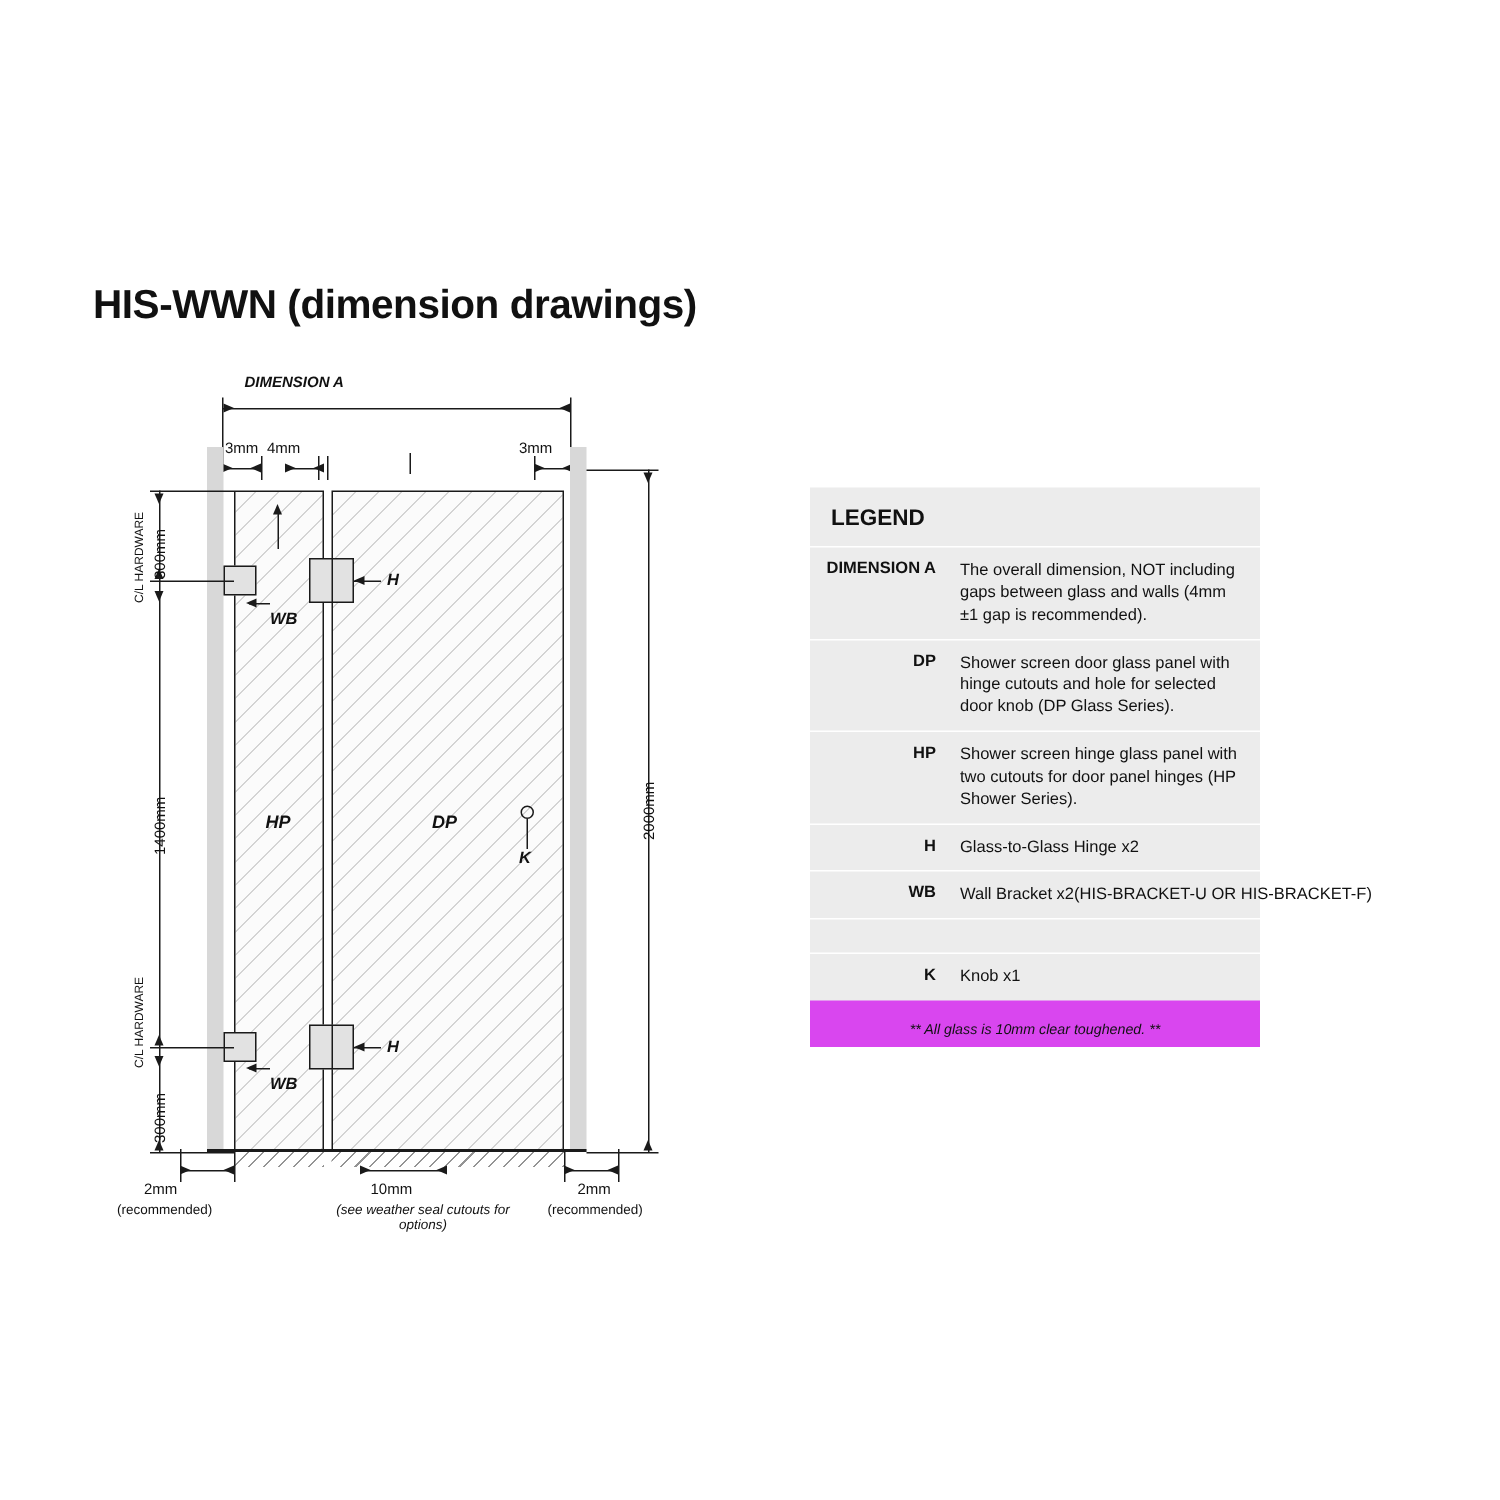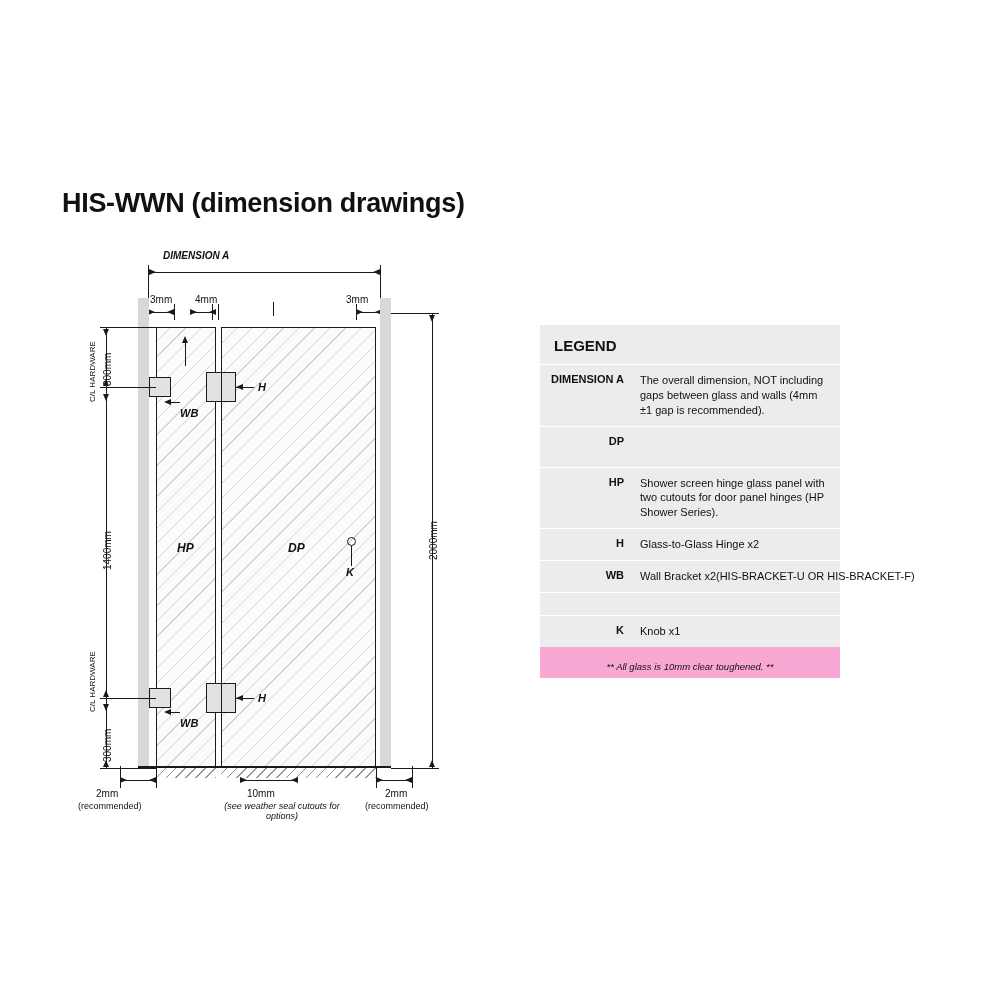--- a/index.html
+++ b/index.html
@@ -142,39 +142,39 @@
     white-space: nowrap;
   }
   .legend-row .desc.wrap { white-space: normal; }
   .legend-row.tall { min-height: 40px; }
   .legend-row.spacer { min-height: 22px; }
   .legend-note {
     font-size: 9.5px;
     font-style: italic;
     text-align: center;
     padding: 14px 6px 6px 6px;
-    background: #f9a8d4;
+    background: #d946ef;
   }
 </style>
 </head>
 <body>
 
 <div id="page-title">HIS-WWN (dimension drawings)</div>
 
 <div id="drawing">
 
   <div class="lbl it b" style="left:103px; top:0px;">DIMENSION A</div>
   <div class="ln h1" style="left:88px; top:22px; width:232px;"></div>
   <div class="ln v1" style="left:88px; top:15px; height:48px;"></div>
   <div class="ln v1" style="left:320px; top:15px; height:48px;"></div>
   <div class="arrowhead ar-r" style="left:89px; top:19px;"></div>
   <div class="arrowhead ar-l" style="left:313px; top:19px;"></div>
 
   <div class="lbl" style="left:90px; top:44px;">3mm</div>
-  <div class="lbl" style="left:135px; top:44px;">4mm</div>
+  <div class="lbl" style="left:118px; top:44px;">4mm</div>
   <div class="lbl" style="left:286px; top:44px;">3mm</div>
 
   <div class="ln h1" style="left:88px; top:62px; width:26px;"></div>
   <div class="arrowhead ar-r" style="left:88px; top:59px;"></div>
   <div class="arrowhead ar-l" style="left:107px; top:59px;"></div>
   <div class="ln v1" style="left:114px; top:54px; height:16px;"></div>
 
   <div class="ln h1" style="left:130px; top:62px; width:26px;"></div>
   <div class="arrowhead ar-r" style="left:130px; top:59px;"></div>
   <div class="arrowhead ar-l" style="left:149px; top:59px;"></div>
@@ -283,20 +283,21 @@
 <div id="legend">
   <div class="legend-title">LEGEND</div>
 
   <div class="legend-row tall">
     <div class="key">DIMENSION A</div>
     <div class="desc wrap">The overall dimension, NOT including gaps between glass and walls (4mm ±1 gap is recommended).</div>
   </div>
 
   <div class="legend-row tall">
     <div class="key">DP</div>
+    <div class="desc wrap">Shower screen door glass panel with hinge cutouts and hole for selected door knob (DP Glass Series).</div>
   </div>
 
   <div class="legend-row tall">
     <div class="key">HP</div>
     <div class="desc wrap">Shower screen hinge glass panel with two cutouts for door panel hinges (HP Shower Series).</div>
   </div>
 
   <div class="legend-row">
     <div class="key">H</div>
     <div class="desc">Glass-to-Glass Hinge x2</div>

